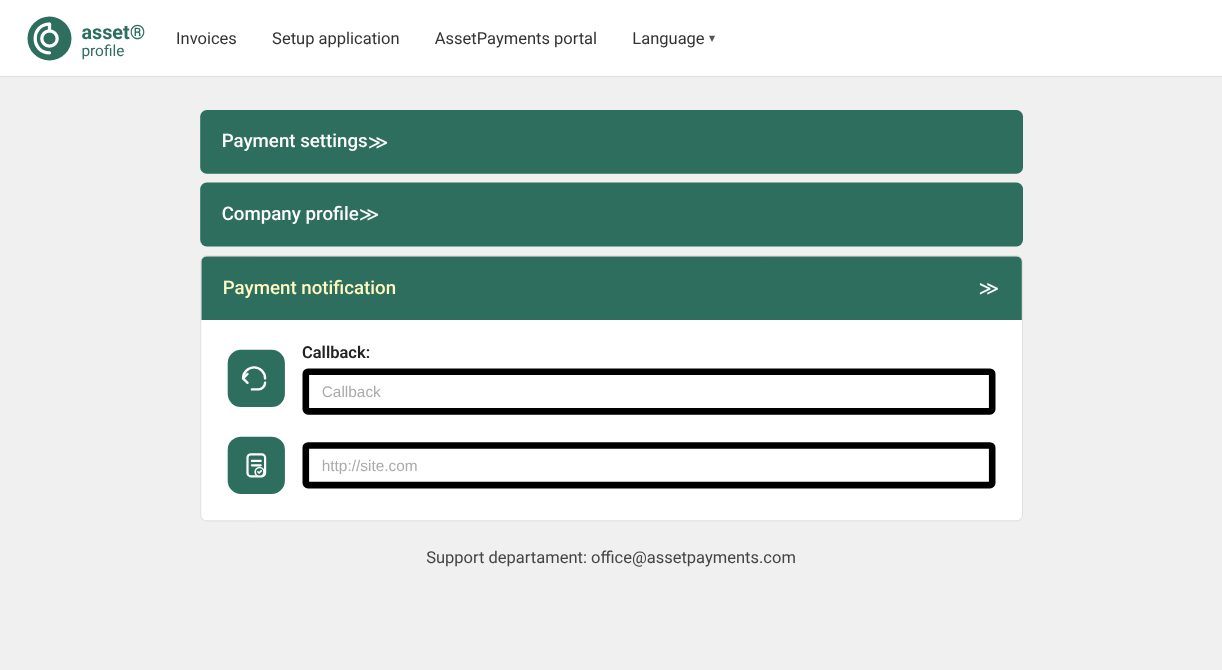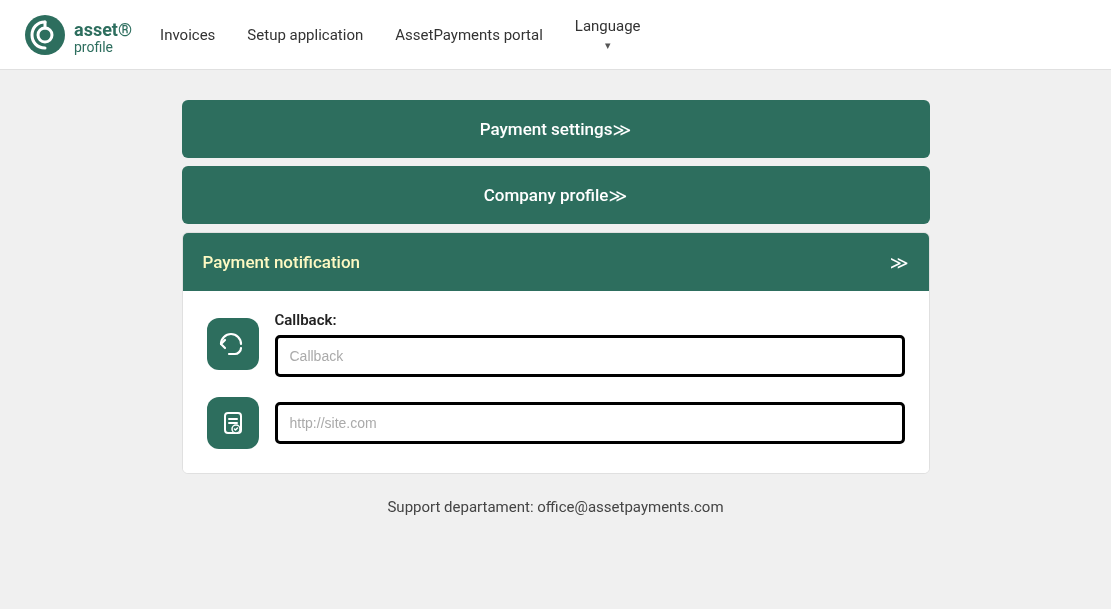--- a/index.html
+++ b/index.html
@@ -55,21 +55,20 @@
       font-size: 15px;
       cursor: pointer;
     }
     .nav-language {
       display: flex;
       align-items: center;
       gap: 4px;
       color: #333;
       font-size: 15px;
       cursor: pointer;
-      flex-direction: column;
     }
     .chevron-down {
       font-size: 11px;
       color: #555;
     }
 
     
     .main-content {
       max-width: 780px;
       margin: 30px auto;
@@ -78,21 +77,21 @@
 
     
     .accordion-section {
       background: #2d6e5e;
       border-radius: 6px;
       margin-bottom: 8px;
       padding: 0 20px;
       height: 58px;
       display: flex;
       align-items: center;
-      justify-content: center;
+      justify-content: flex-start;
       cursor: pointer;
     }
     .accordion-section .section-title {
       color: #fff;
       font-size: 17px;
       font-weight: 500;
     }
     .accordion-section .section-icon {
       color: #fff;
       font-size: 18px;
@@ -161,21 +160,21 @@
     }
     .field-label {
       font-size: 15px;
       font-weight: 600;
       color: #222;
       margin-bottom: 6px;
     }
     .field-input {
       width: 100%;
       height: 42px;
-      border: 3px solid #000000;
+      border: 6px solid #000000;
       border-radius: 5px;
       padding: 0 12px;
       font-size: 14px;
       color: #333;
       outline: none;
       background: #fff;
     }
     .field-input::placeholder {
       color: #aaa;
     }

